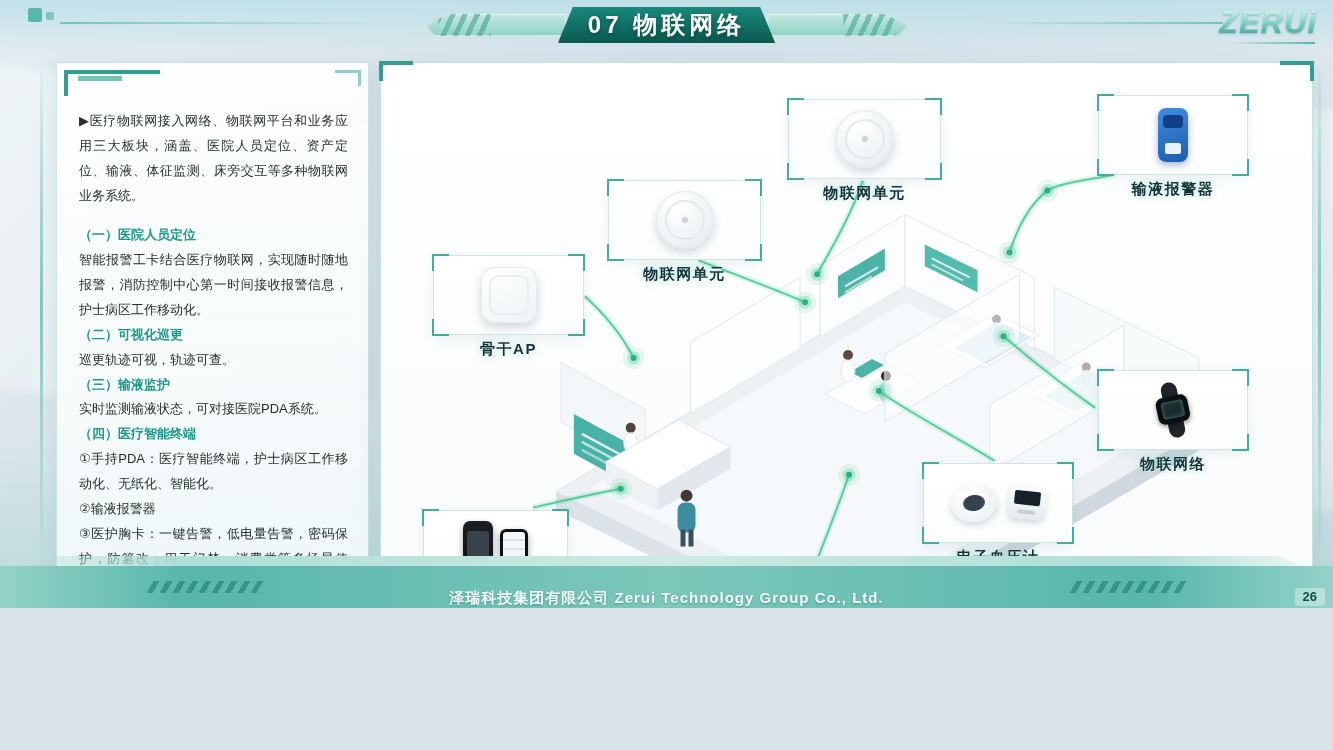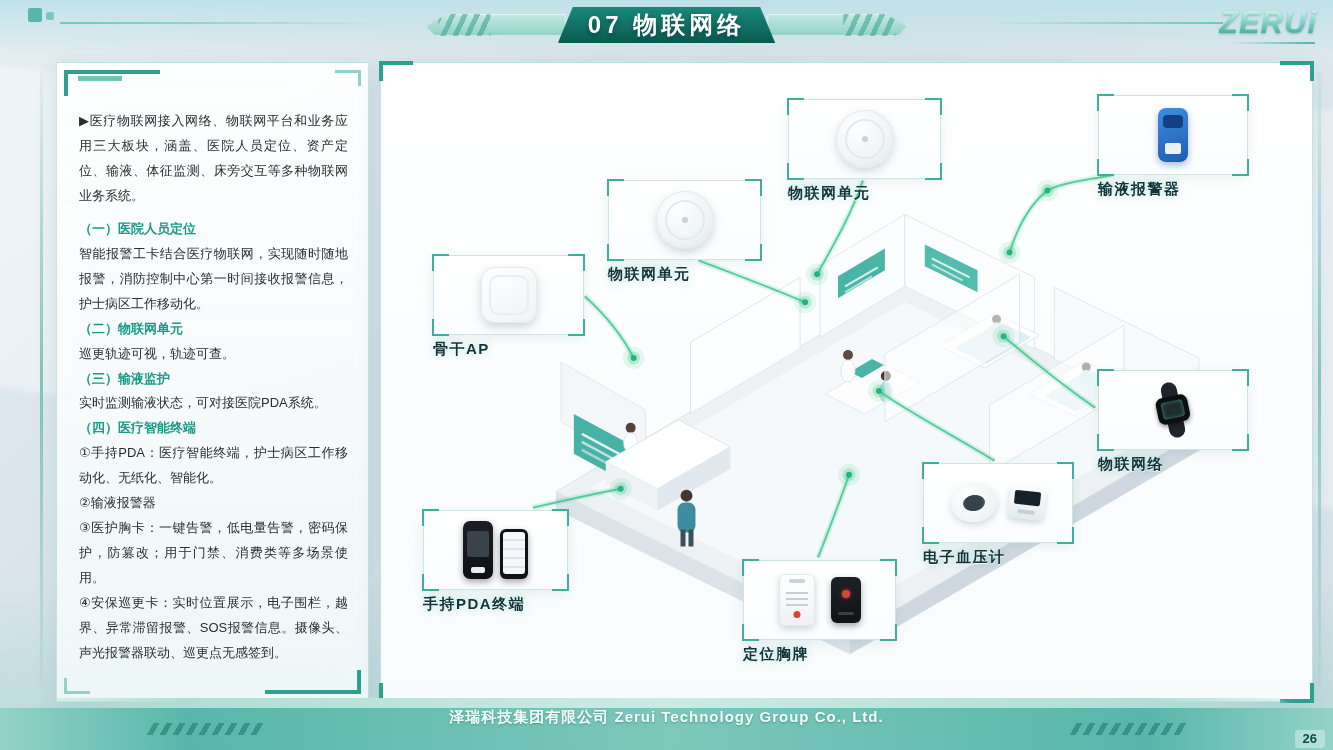--- a/index.html
+++ b/index.html
@@ -1,18 +1,18 @@
 <!DOCTYPE html>
 <html><head>
 <meta charset="utf-8">
 <style>
   *{margin:0;padding:0;box-sizing:border-box}
   html,body{width:1333px;height:750px}
   body{font-family:"Liberation Sans","DejaVu Sans",sans-serif;overflow:hidden;background:#d8e3ea}
-  .slide{position:relative;width:1333px;height:750px;overflow:hidden;
+  .slide{position:relative;width:1333px;height:608px;overflow:hidden;
     background:linear-gradient(135deg,#e4edf2 0%,#d6e2e9 38%,#dde8ee 70%,#d3e0e8 100%)}
   .deco{position:absolute;pointer-events:none}
   .hdr-bg{left:0;right:0;top:0;height:54px;background:linear-gradient(180deg,rgba(187,224,231,.85),rgba(187,224,231,0))}
   .blur1{left:-30px;top:70px;width:120px;height:320px;background:rgba(255,255,255,.38);transform:rotate(7deg);filter:blur(3px)}
   .blur2{right:-24px;top:110px;width:100px;height:400px;background:rgba(255,255,255,.32);filter:blur(3px)}
   .glow-b{left:0;right:0;bottom:40px;height:130px;background:linear-gradient(0deg,rgba(130,200,190,.28),rgba(130,200,190,0))}
   .edge-l{left:40px;top:72px;bottom:64px;width:3px;background:linear-gradient(180deg,rgba(70,175,160,.05),rgba(70,175,160,.65) 50%,rgba(70,175,160,.05))}
   .edge-r{right:12px;top:72px;bottom:64px;width:3px;background:linear-gradient(180deg,rgba(70,175,160,.05),rgba(70,175,160,.6) 50%,rgba(70,175,160,.05))}
 
   
@@ -46,36 +46,36 @@
     background:linear-gradient(180deg,rgba(255,255,255,.94),rgba(243,250,251,.88));
     border:1px solid rgba(110,190,175,.35);box-shadow:0 6px 20px rgba(60,120,130,.14)}
   .sb-deco{position:absolute}
   .sb-tl{left:7px;top:7px;width:96px;height:26px;border-left:4px solid #2fa08f;border-top:4px solid #2fa08f}
   .sb-tl::after{content:"";position:absolute;left:10px;top:2px;width:44px;height:5px;background:#6ec6b6}
   .sb-tr{right:7px;top:7px;width:26px;height:16px;border-right:3px solid #8fd3c8;border-top:3px solid #8fd3c8}
   .sb-bl{left:7px;bottom:7px;width:26px;height:16px;border-left:3px solid #8fd3c8;border-bottom:3px solid #8fd3c8}
   .sb-br{right:7px;bottom:7px;width:96px;height:24px;border-right:4px solid #2fa08f;border-bottom:4px solid #2fa08f}
   .sidebar p,.sidebar h3{font-size:13px;line-height:1.92;color:#26302f;text-align:justify}
   .sidebar p{white-space:pre-line}
-  .sidebar .intro{margin-bottom:8px}
+  .sidebar .intro{margin-bottom:14px}
   .sidebar h3{color:#1b9a89;font-weight:700;text-align:left}
 
   
   .panel{position:absolute;left:380px;top:62px;width:933px;height:640px;
     background:linear-gradient(180deg,#ffffff,#f8fbfc);
     border:1px solid rgba(110,190,175,.4);box-shadow:0 6px 22px rgba(60,120,130,.14)}
   .pn{position:absolute;width:34px;height:20px}
   .pn-tl{left:-2px;top:-2px;border-left:4px solid #2fa08f;border-top:4px solid #2fa08f}
   .pn-tr{right:-2px;top:-2px;border-right:4px solid #2fa08f;border-top:4px solid #2fa08f}
   .pn-bl{left:-2px;bottom:-2px;border-left:4px solid #2fa08f;border-bottom:4px solid #2fa08f}
   .pn-br{right:-2px;bottom:-2px;border-right:4px solid #2fa08f;border-bottom:4px solid #2fa08f}
   .scene{position:absolute;left:0;top:0;width:100%;height:100%}
 
   
-  .callout{position:absolute;display:flex;flex-direction:column;align-items:flex-start}
+  .callout{position:absolute;display:flex;flex-direction:column;align-items:center}
   .callout .box{position:relative;width:100%;height:80px;display:flex;align-items:center;justify-content:center;
     background:linear-gradient(180deg,#ffffff,#fbfdfe);border:1px solid #cde7df;box-shadow:0 3px 10px rgba(80,140,150,.12)}
   .box .in{position:absolute;inset:0;pointer-events:none}
   .box::before,.box::after,.box .in::before,.box .in::after{content:"";position:absolute;width:15px;height:15px;border:2px solid #3fae9e}
   .box::before{top:-2px;left:-2px;border-right:none;border-bottom:none}
   .box::after{top:-2px;right:-2px;border-left:none;border-bottom:none}
   .box .in::before{bottom:-2px;left:-2px;border-right:none;border-top:none}
   .box .in::after{bottom:-2px;right:-2px;border-left:none;border-top:none}
   .callout .label{margin-top:5px;font-size:15px;font-weight:800;color:#10343a;letter-spacing:1.5px;
     text-shadow:0 1px 0 rgba(255,255,255,.95),0 0 8px rgba(66,200,170,.45)}
@@ -127,21 +127,21 @@
     background:repeating-linear-gradient(180deg,#c4ced3 0 2px,transparent 2px 6px)}
   .badge-w i{position:absolute;left:50%;bottom:8px;transform:translateX(-50%);width:7px;height:7px;border-radius:50%;background:#d8453a}
   .badge-b{width:30px;height:46px;border-radius:6px;position:relative;background:linear-gradient(180deg,#1c2126,#101316);box-shadow:0 3px 7px rgba(0,0,0,.35)}
   .badge-b::before{content:"";position:absolute;left:50%;top:13px;transform:translateX(-50%);width:8px;height:8px;border-radius:50%;background:#d8453a;box-shadow:0 0 4px rgba(216,69,58,.8)}
   .badge-b::after{content:"";position:absolute;left:50%;bottom:8px;transform:translateX(-50%);width:16px;height:3px;border-radius:2px;background:#3a4046}
 
   
   .footer-cap{position:absolute;left:30px;right:30px;bottom:42px;height:10px;
     background:linear-gradient(90deg,rgba(170,222,214,.2),#aeded5 12%,#cdeae4 50%,#aeded5 88%,rgba(170,222,214,.2));
     clip-path:polygon(0 100%,2% 0,98% 0,100% 100%)}
-  .footer{position:absolute;left:0;right:0;bottom:0;height:42px;display:flex;align-items:flex-start;justify-content:center;
+  .footer{position:absolute;left:0;right:0;bottom:0;height:42px;display:flex;align-items:flex-end;justify-content:center;
     background:linear-gradient(90deg,#93d2c8,#58b6aa 14%,#7cc8bb 50%,#58b6aa 86%,#93d2c8)}
   .footer .company{color:#f4fffc;font-weight:700;font-size:15px;letter-spacing:1px;text-shadow:0 1px 2px rgba(15,85,75,.4)}
   .hatch{position:absolute;bottom:15px;width:110px;height:12px;transform:skewX(-30deg);
     background:repeating-linear-gradient(90deg,rgba(22,120,108,.55) 0 6px,transparent 6px 13px)}
   .hatch-l{left:150px}.hatch-r{right:150px}
   .page-chip{position:absolute;right:8px;bottom:2px;padding:0 8px;height:18px;line-height:18px;border-radius:3px;
     background:rgba(255,255,255,.35);color:#0c4f46;font-weight:700;font-size:13px}
 </style>
 </head>
 <body>
@@ -172,21 +172,21 @@
   </header>
 
   <aside class="sidebar">
     <div class="sb-deco sb-tl"></div>
     <div class="sb-deco sb-tr"></div>
     <div class="sb-deco sb-bl"></div>
     <div class="sb-deco sb-br"></div>
     <p class="intro">▶医疗物联网接入网络、物联网平台和业务应用三大板块，涵盖、医院人员定位、资产定位、输液、体征监测、床旁交互等多种物联网业务系统。</p>
     <h3>（一）医院人员定位</h3>
     <p>智能报警工卡结合医疗物联网，实现随时随地报警，消防控制中心第一时间接收报警信息，护士病区工作移动化。</p>
-    <h3>（二）物联网单元</h3>
+    <h3>（二）可视化巡更</h3>
     <p>巡更轨迹可视，轨迹可查。</p>
     <h3>（三）输液监护</h3>
     <p>实时监测输液状态，可对接医院PDA系统。</p>
     <h3>（四）医疗智能终端</h3>
     <p>①手持PDA：医疗智能终端，护士病区工作移动化、无纸化、智能化。
 ②输液报警器
 ③医护胸卡：一键告警，低电量告警，密码保护，防篡改；用于门禁、消费类等多场景使用。
 ④安保巡更卡：实时位置展示，电子围栏，越界、异常滞留报警、SOS报警信息。摄像头、声光报警器联动、巡更点无感签到。</p>
   </aside>
 

